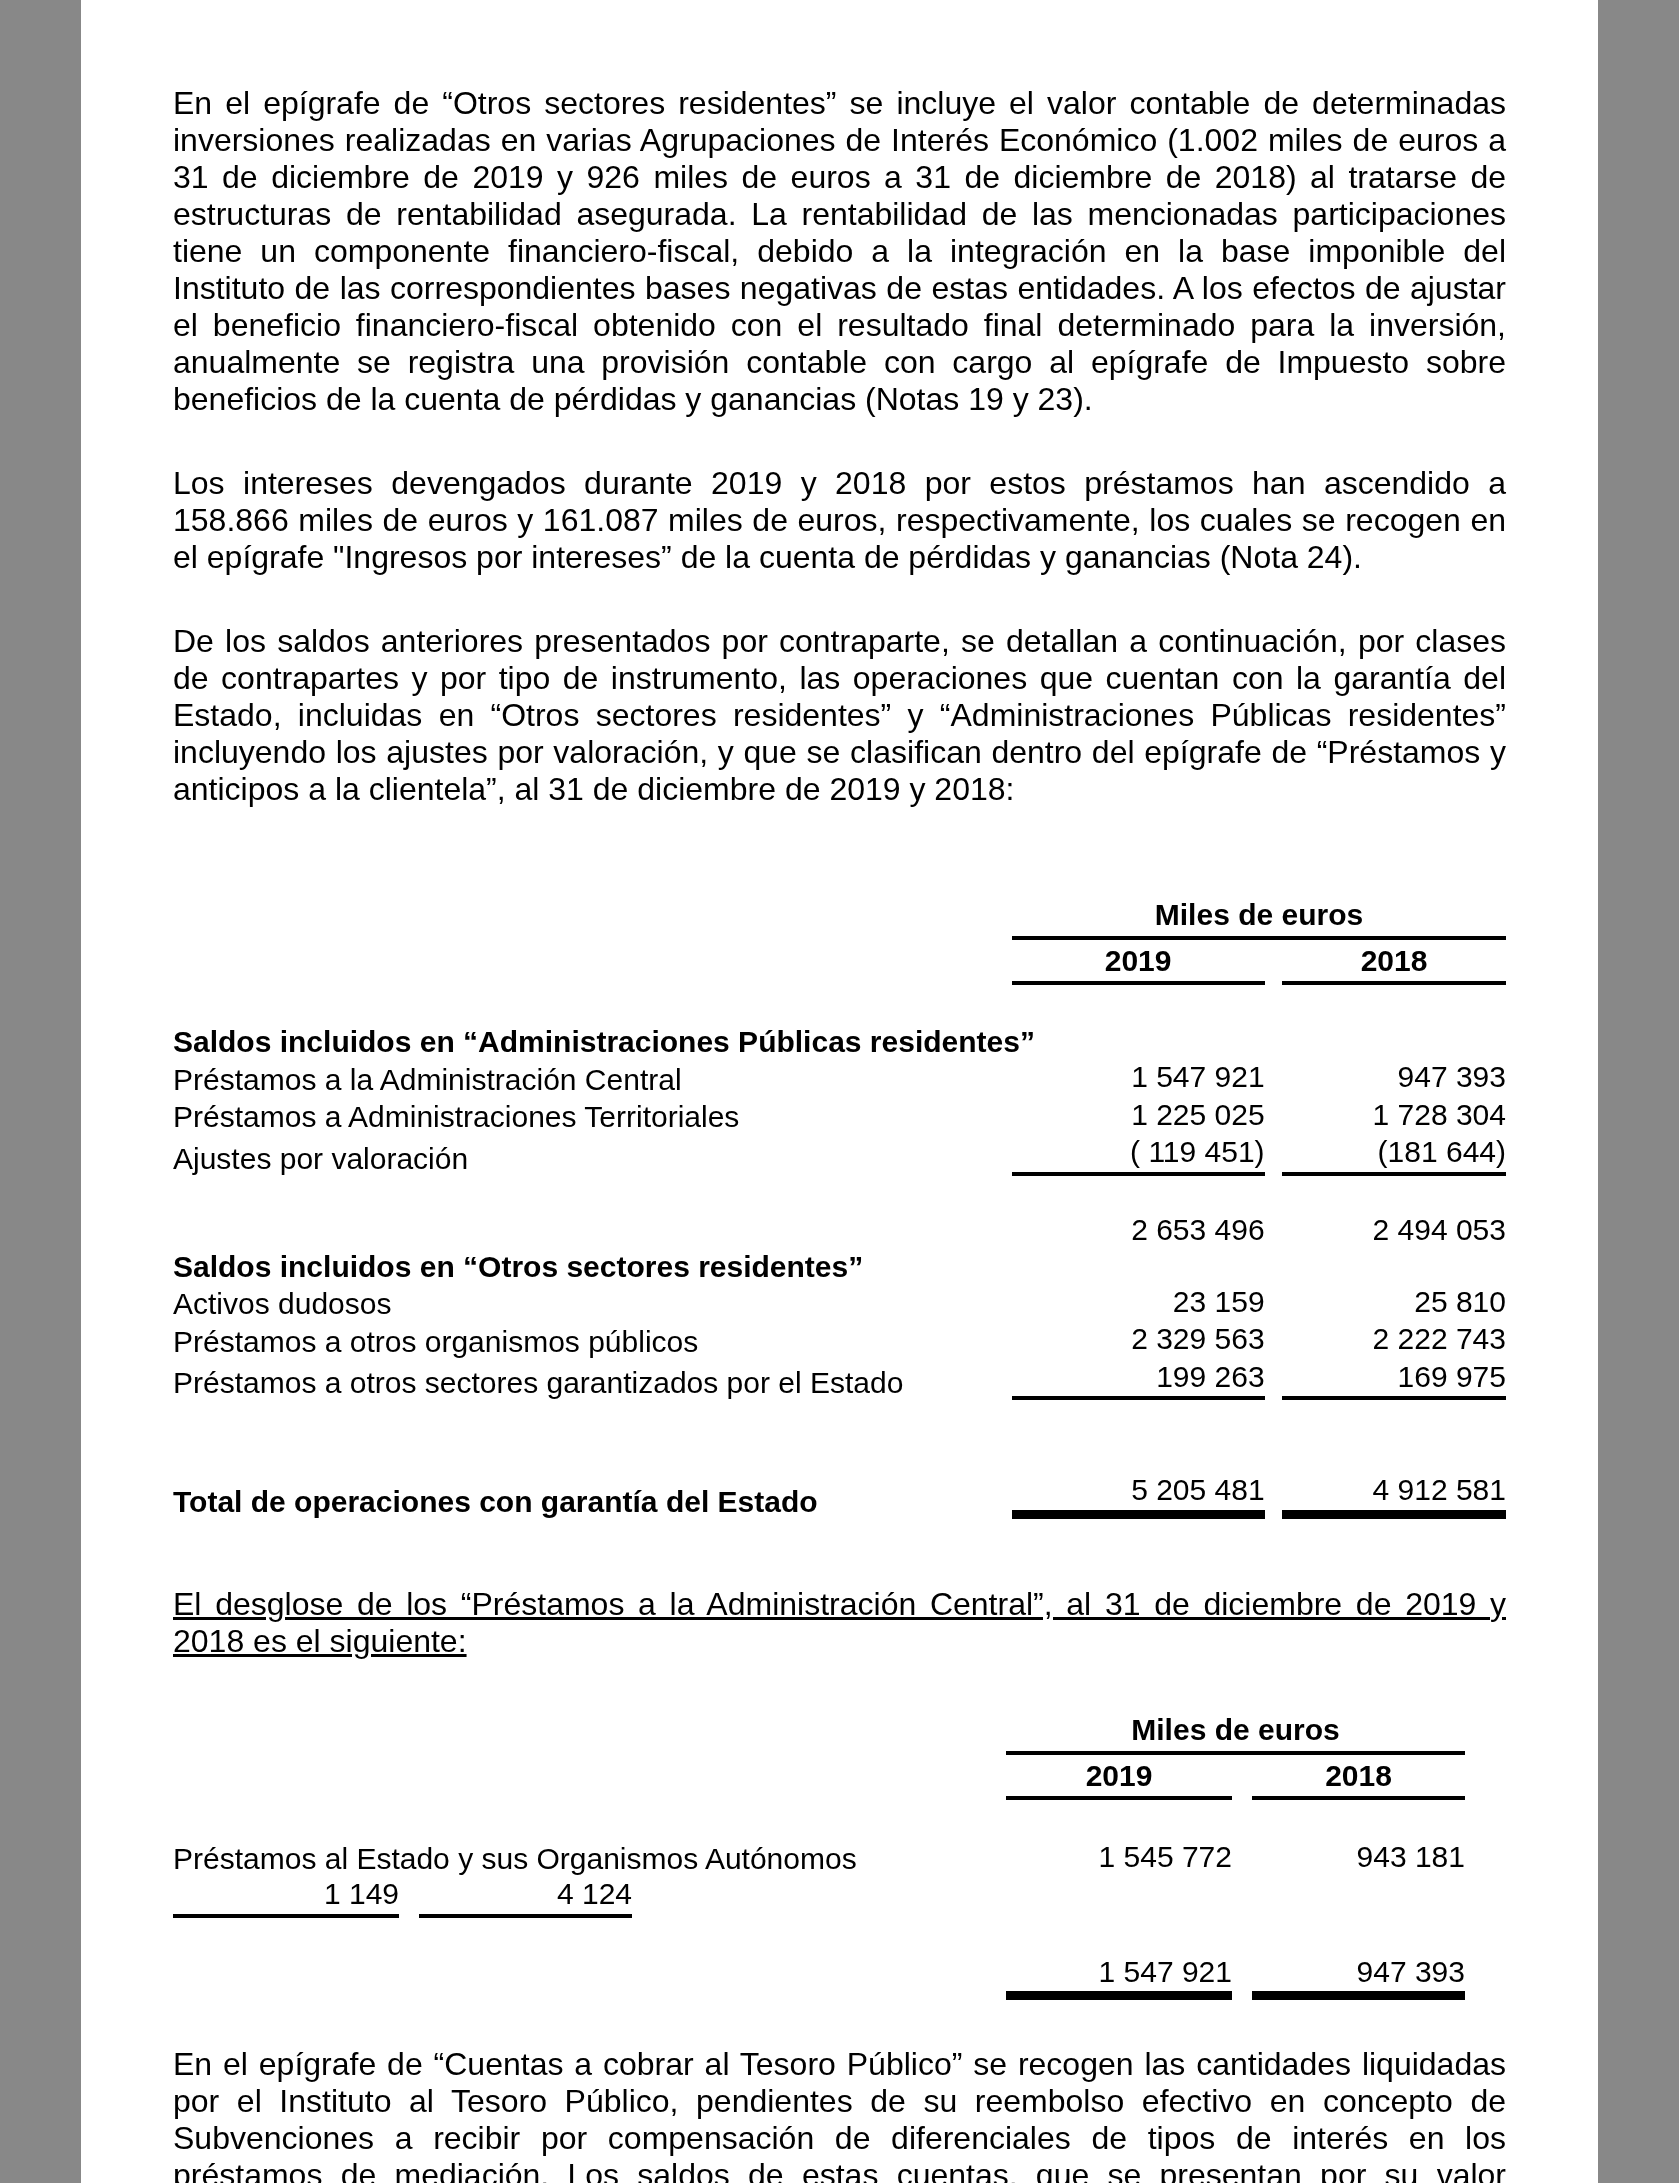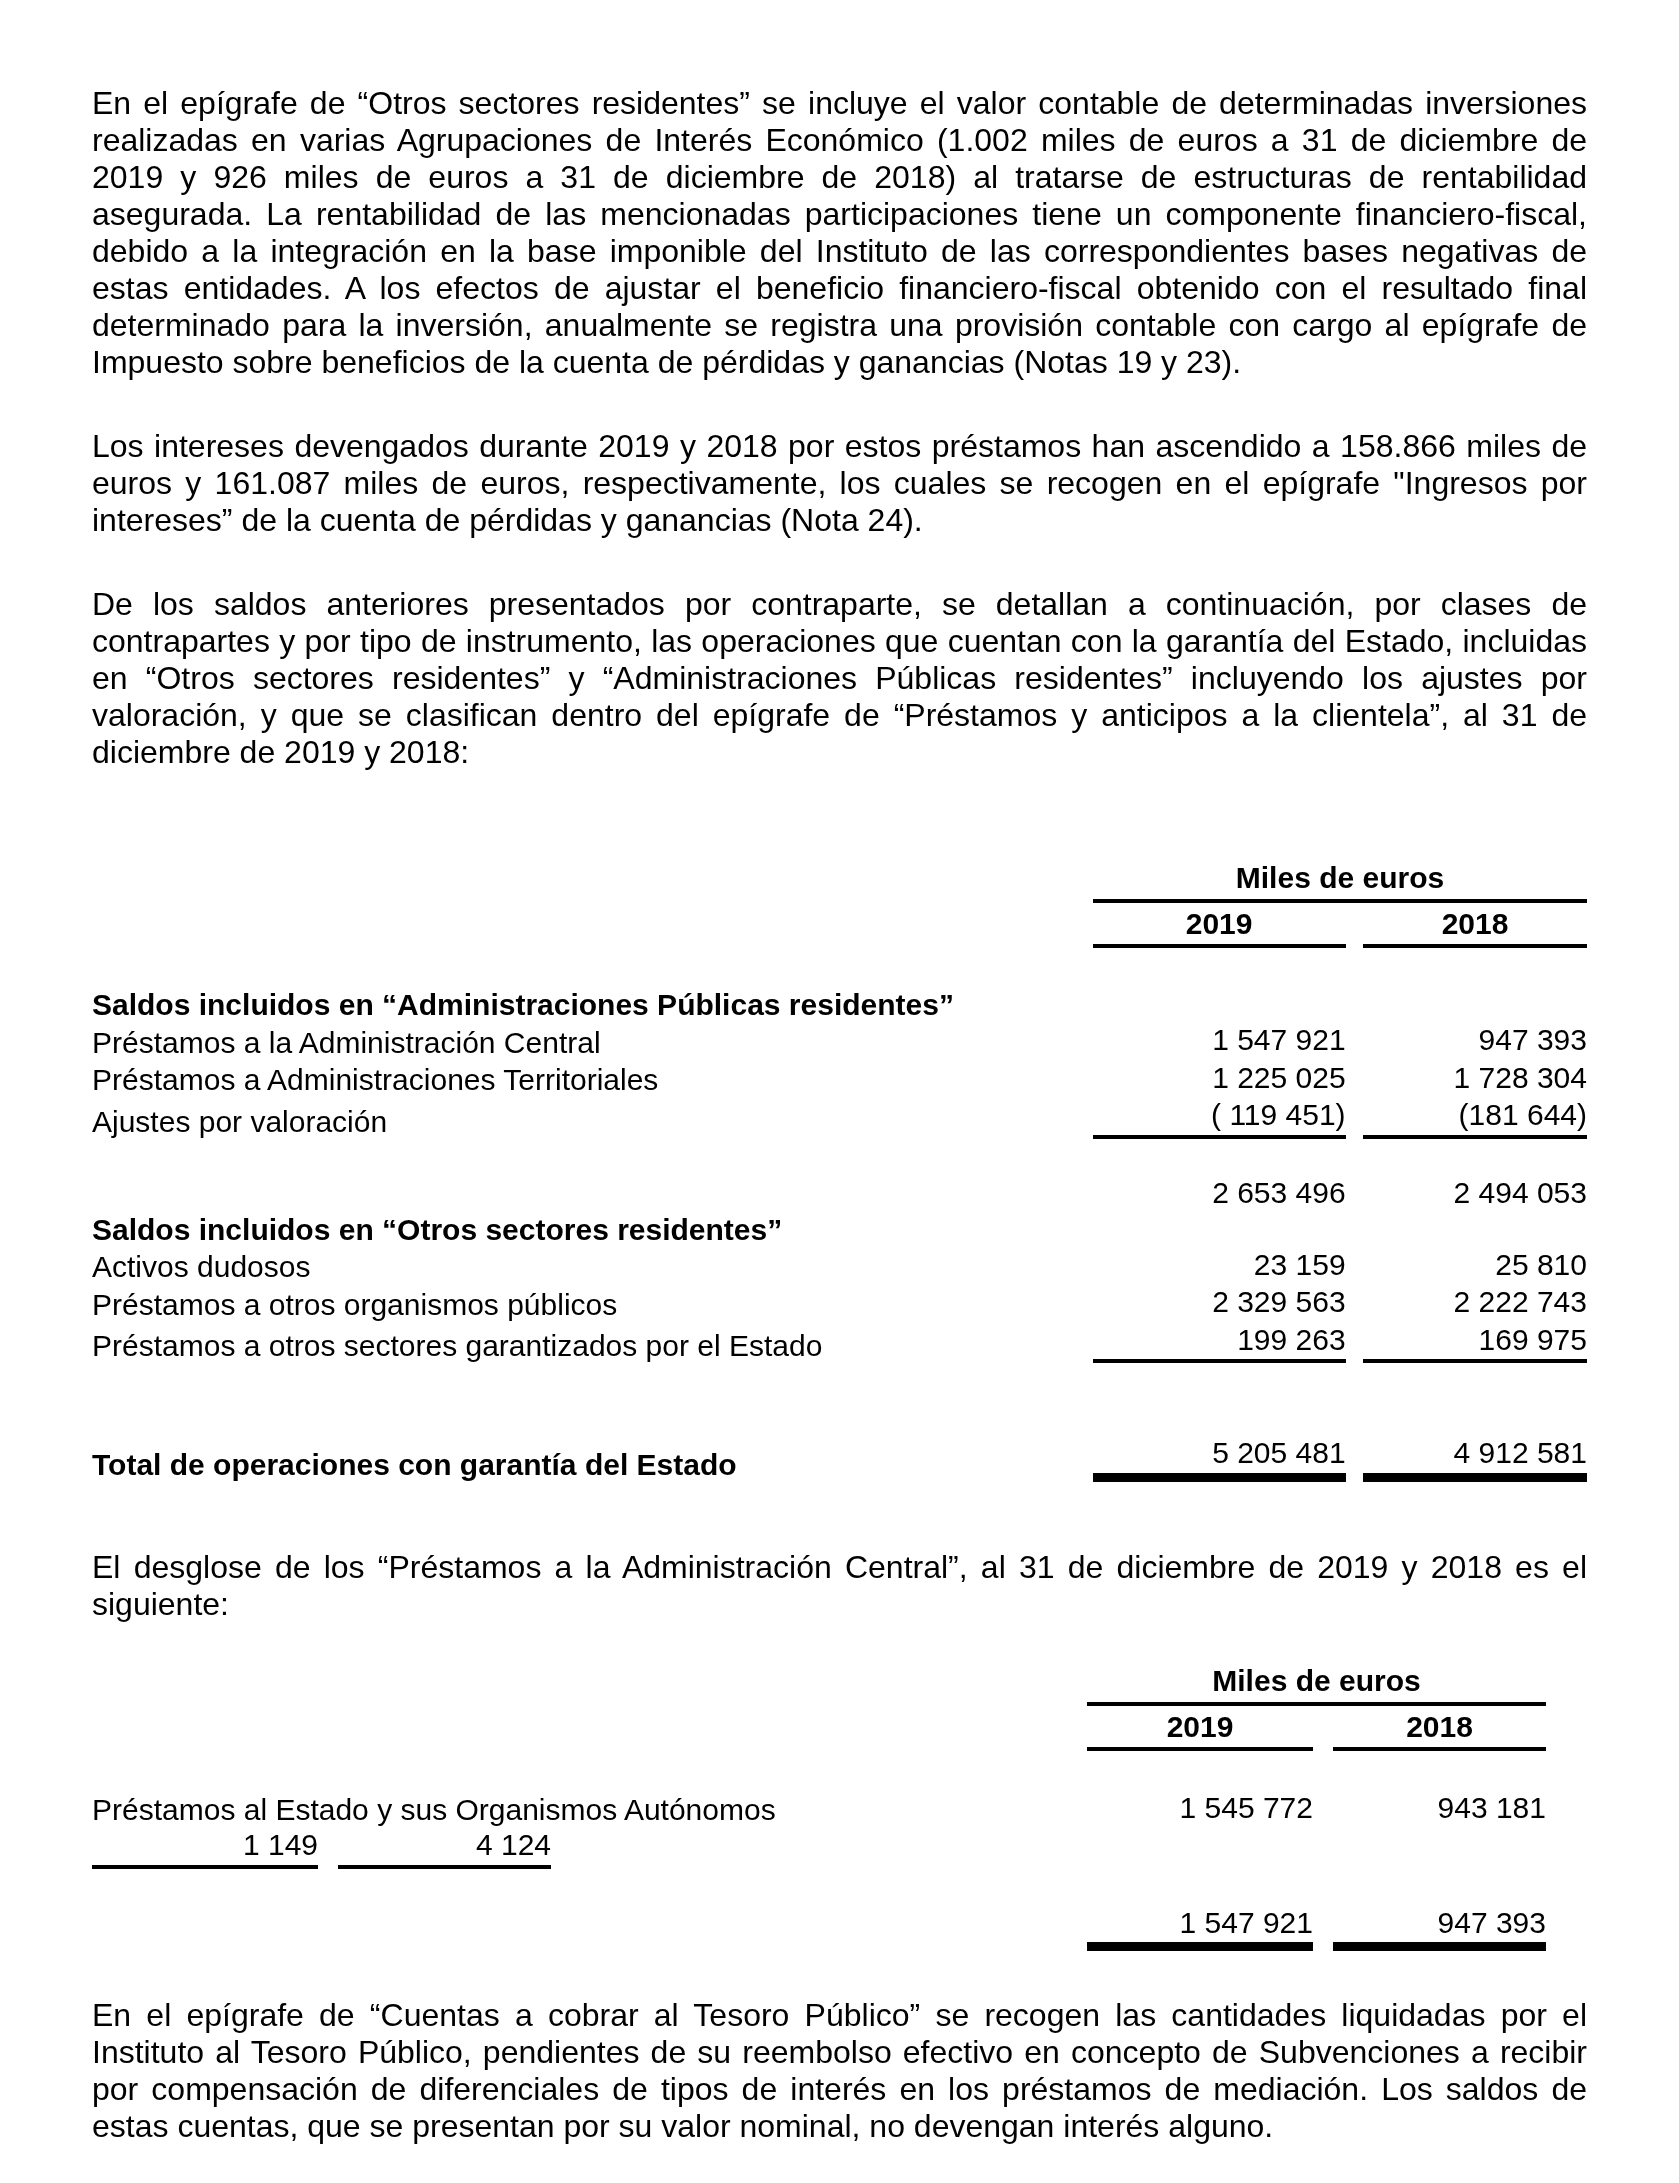--- a/index.html
+++ b/index.html
@@ -2,38 +2,38 @@
 <html style="font-size:12.6px"><head>
 <meta charset="utf-8">
 <style>
   html, body {
     margin: 0;
     padding: 0;
     background: #888;
   }
   .page {
     position: relative;
-    width: 1679px;
+    width: 1517px;
     height: 2183px;
     margin: 0 auto;
     background: #ffffff;
     box-sizing: border-box;
     padding: 85px 92px 0 92px;
     font-family: "Liberation Sans", "DejaVu Sans", sans-serif;
     color: #000000;
     overflow: hidden;
   }
   p.para {
     margin: 0 0 47px 0;
     font-size: 32px;
     line-height: 37px;
     text-align: justify;
   }
   p.para.before-table { margin-bottom: 67px; }
-  p.para.before-table-tight { margin-bottom: 18px; }
+  p.para.before-table-tight { margin-bottom: 30px; text-decoration: underline; }
 
   
   .fin-table {
     font-size: 30px;
     line-height: 35px;
     margin-bottom: 67px;
   }
   .fin-table.t2 {
     padding-right: 41px;
     margin-bottom: 46px;

